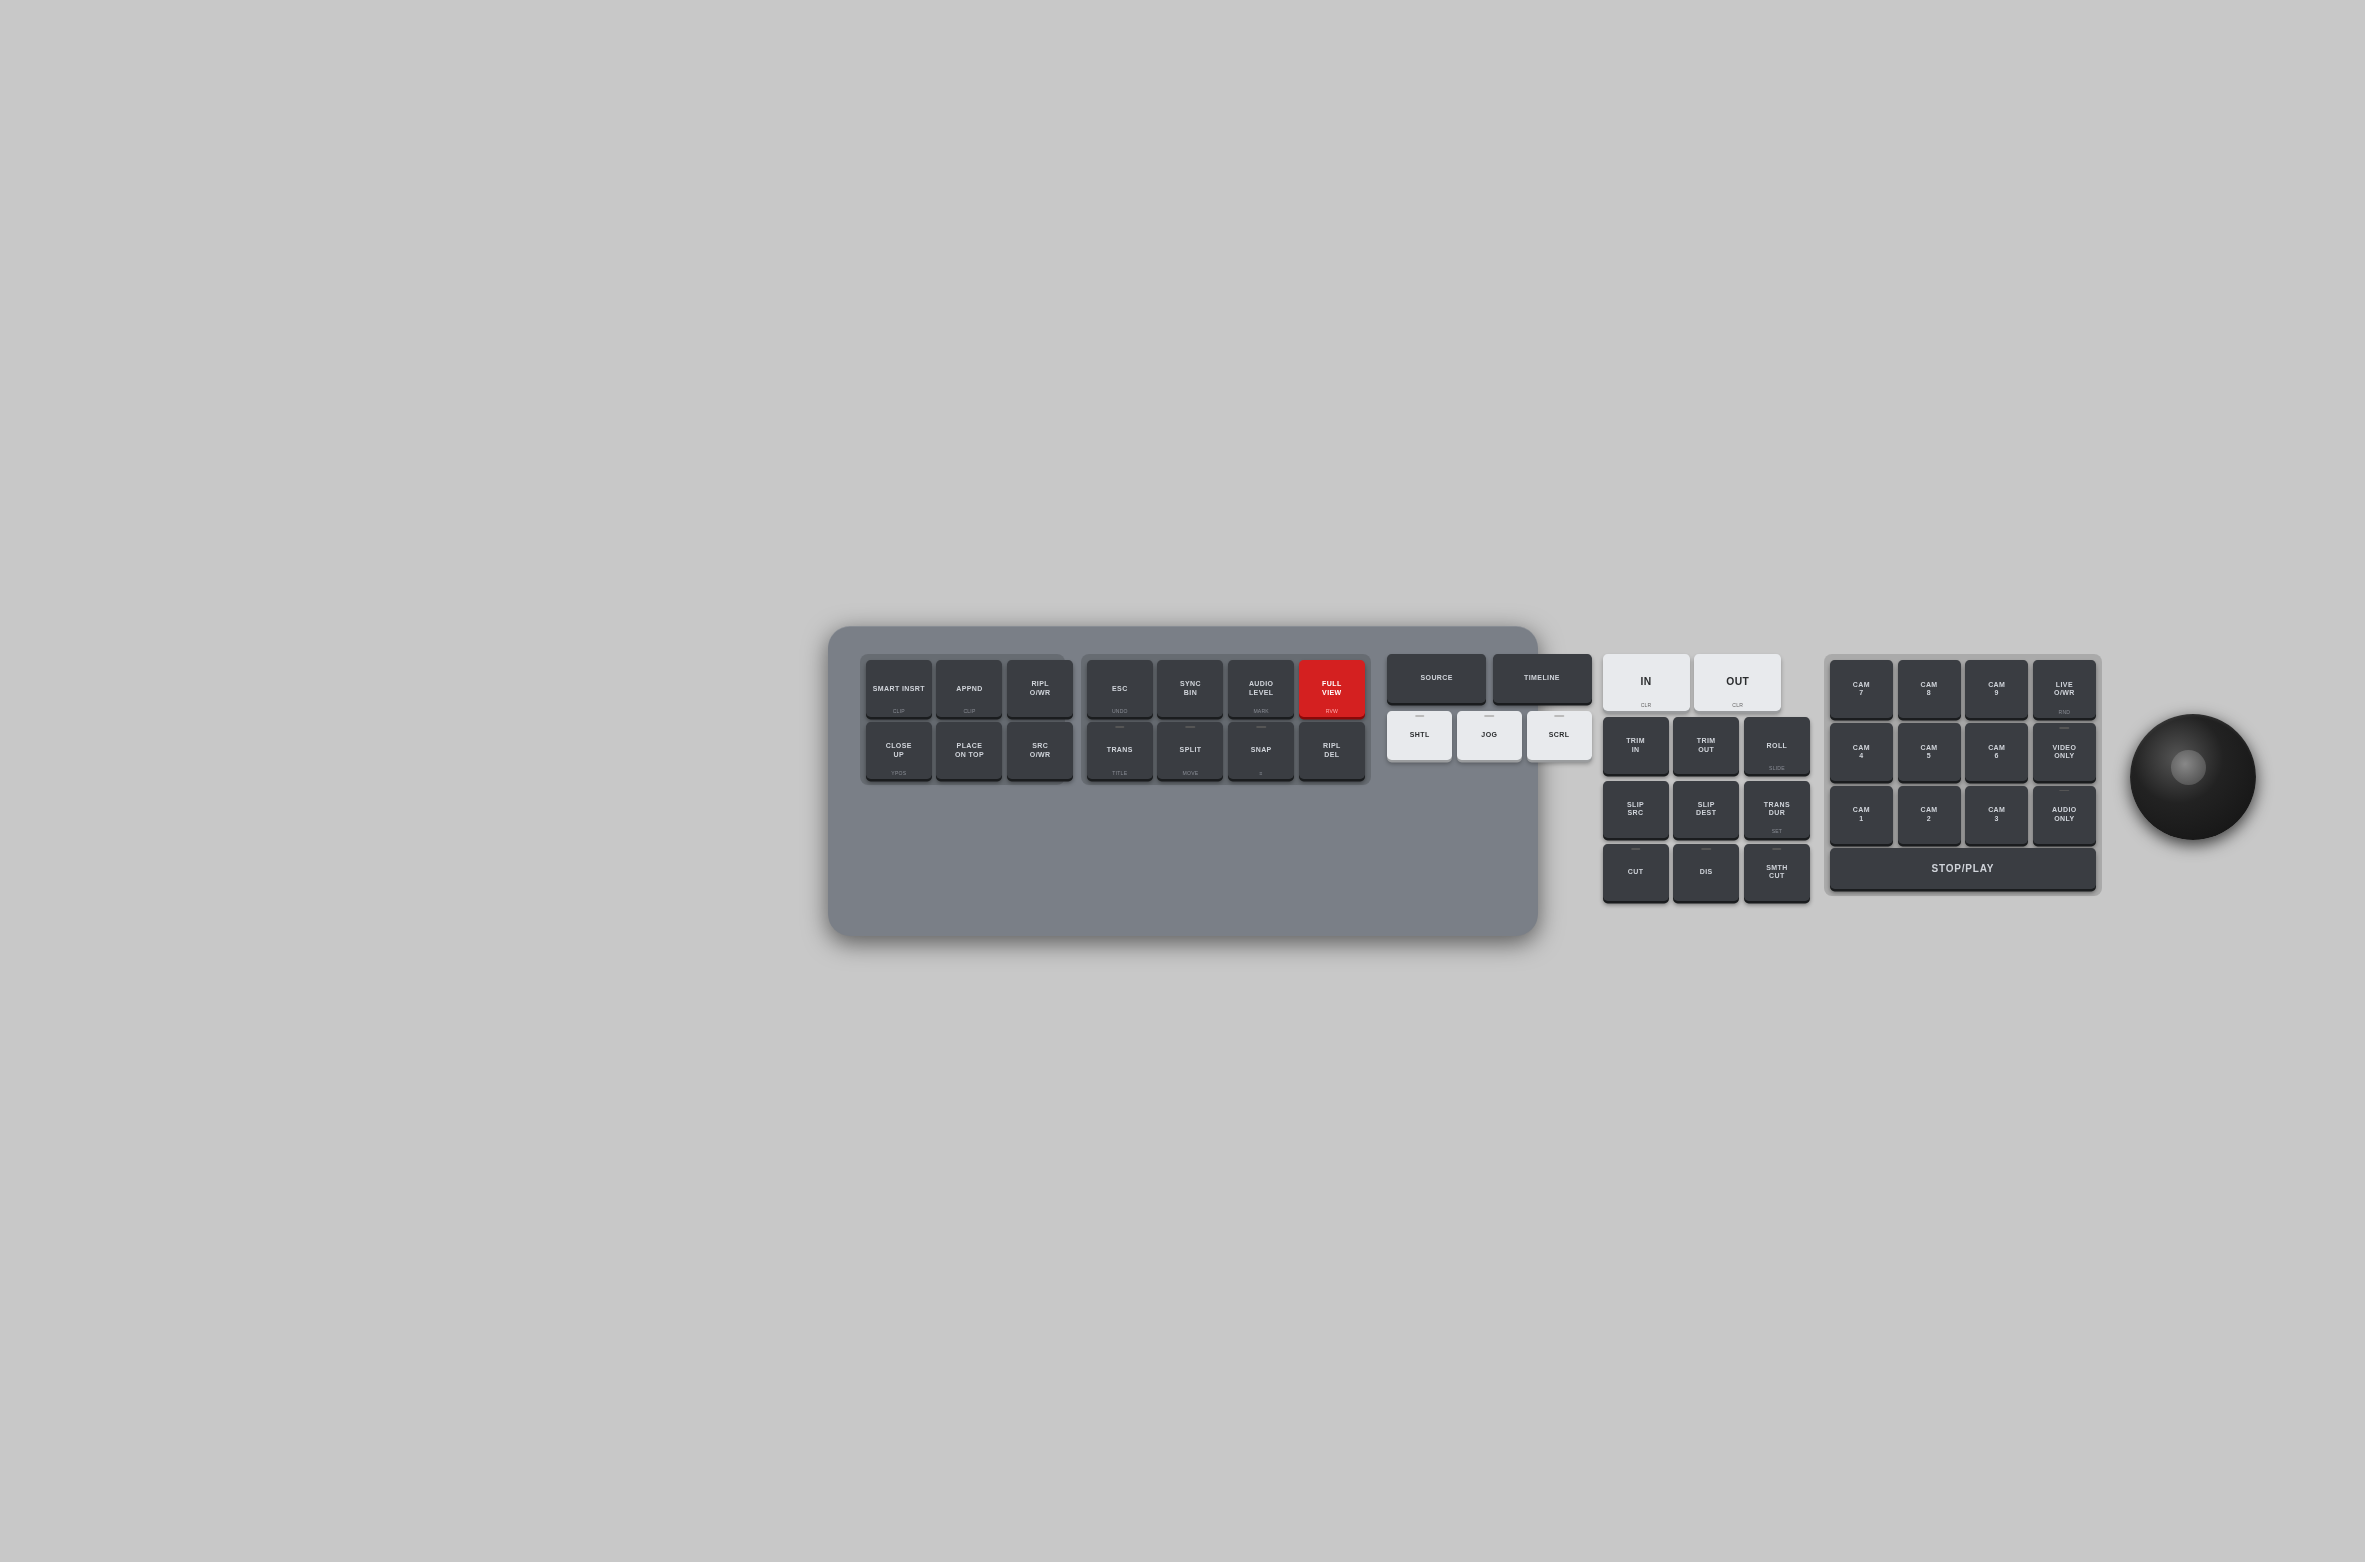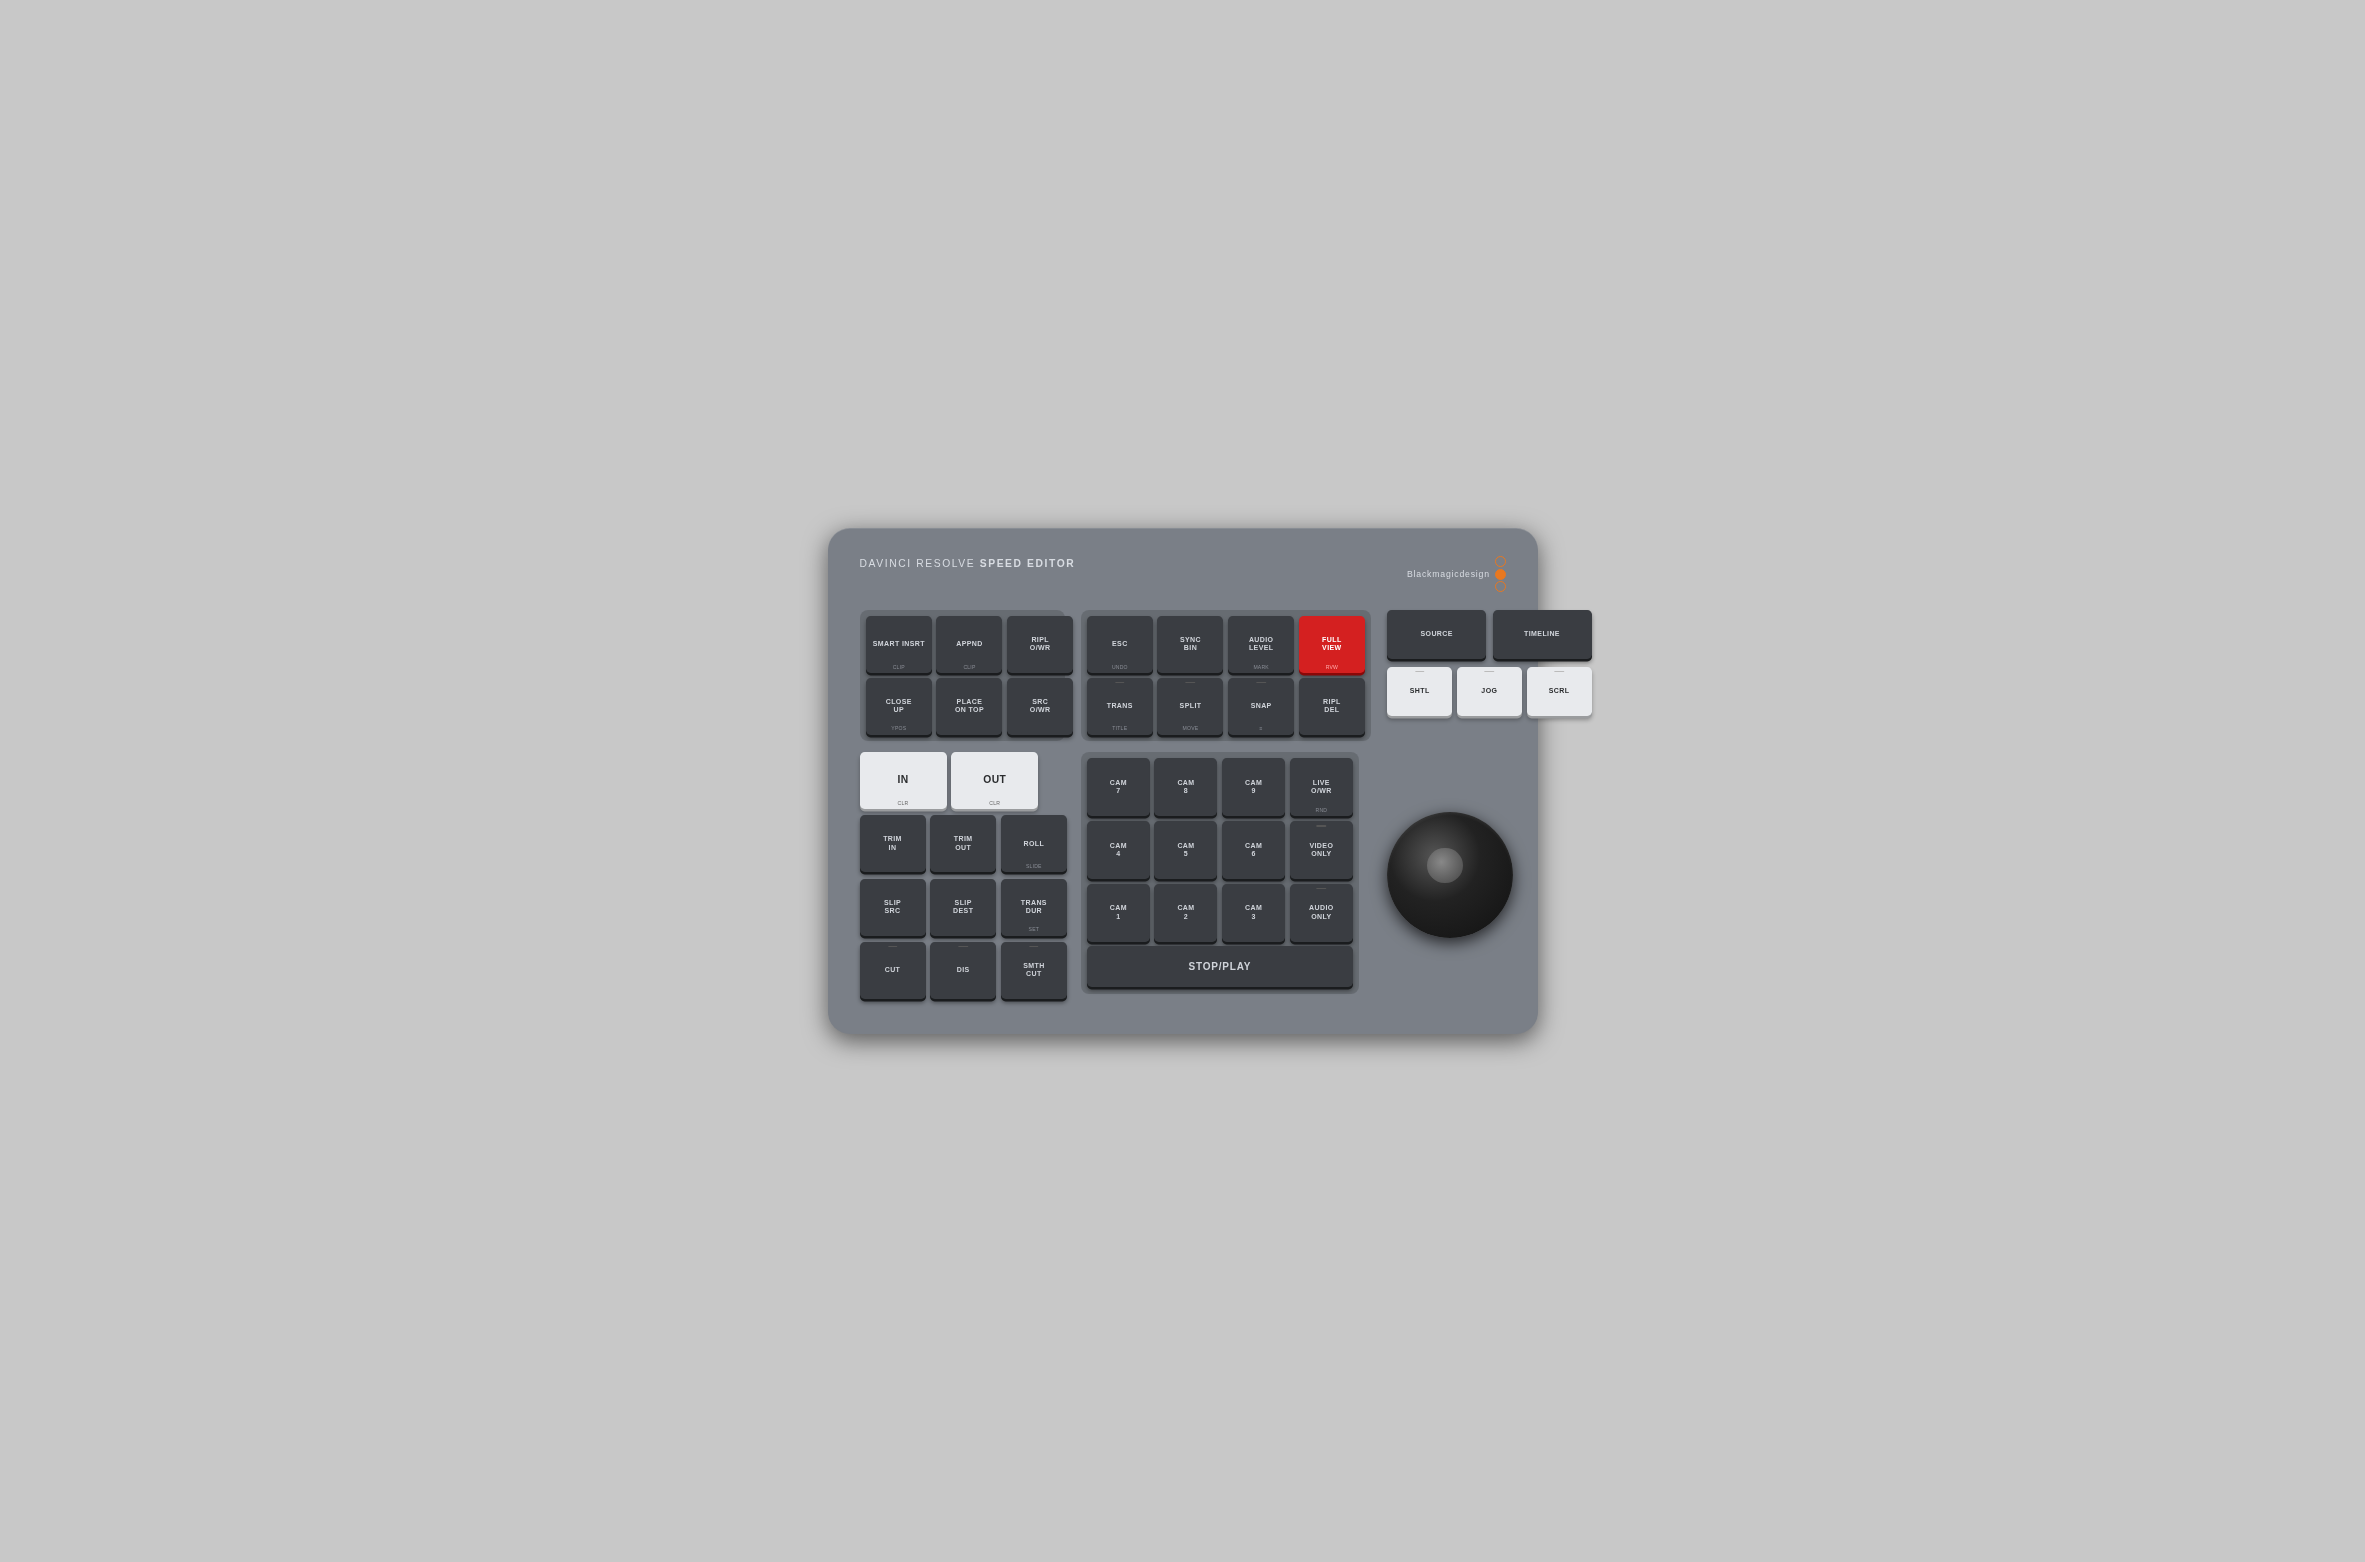--- a/index.html
+++ b/index.html
@@ -225,21 +225,21 @@
     }
 
     
     .transport-row {
       display: flex;
       gap: 4.7px;
     }
 
     .full-layout {
       display: flex;
-      flex-direction: column;
+      flex-direction: row;
       gap: 11px;
       width: 100%;
     }
 
     .row-flex {
       display: flex;
       gap: 16px;
       align-items: flex-start;
     }
 
@@ -264,35 +264,20 @@
       flex-direction: column;
       gap: 8px;
     }
 
   </style>
 </head>
 <body>
 
 <div class="device">
 
-  <div class="device-header">
-    <div>
-      <span class="device-title">
-        <span>DAVINCI RESOLVE </span><span class="bold">SPEED EDITOR</span>
-      </span>
-    </div>
-    <div class="brand-logo">
-      <span class="brand-logo-text">Blackmagicdesign</span>
-      <div class="brand-icon">
-        <span></span>
-        <span></span>
-        <span></span>
-      </div>
-    </div>
-  </div>
 
   <div class="full-layout">
 
     <div class="row-flex">
 
       <div class="col-left">
         <div class="key-group">
           <div class="top-keys-row">
 
             <div class="key key-std">

